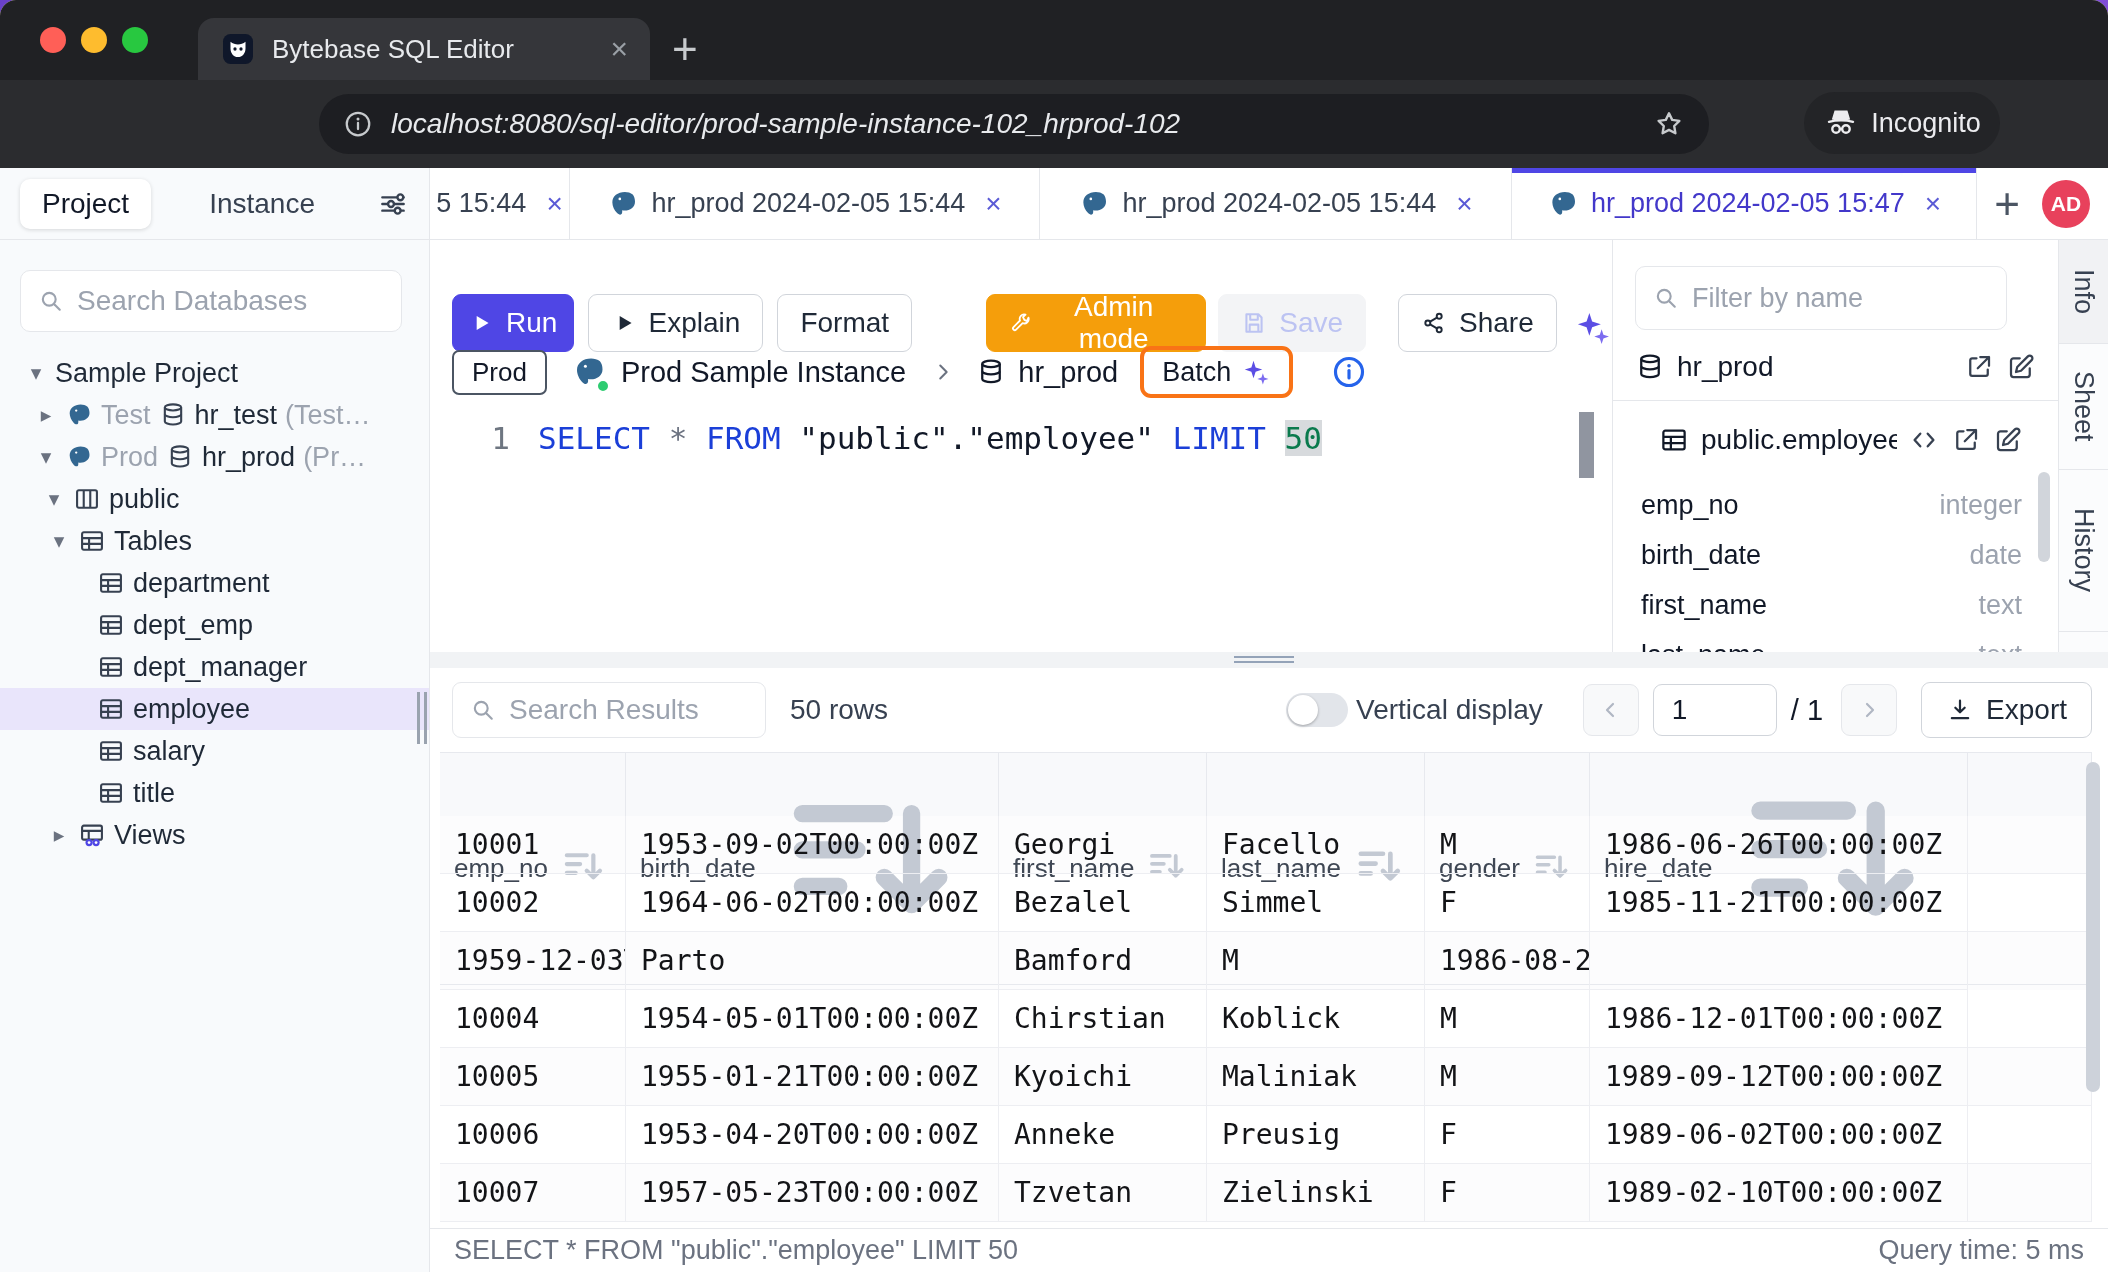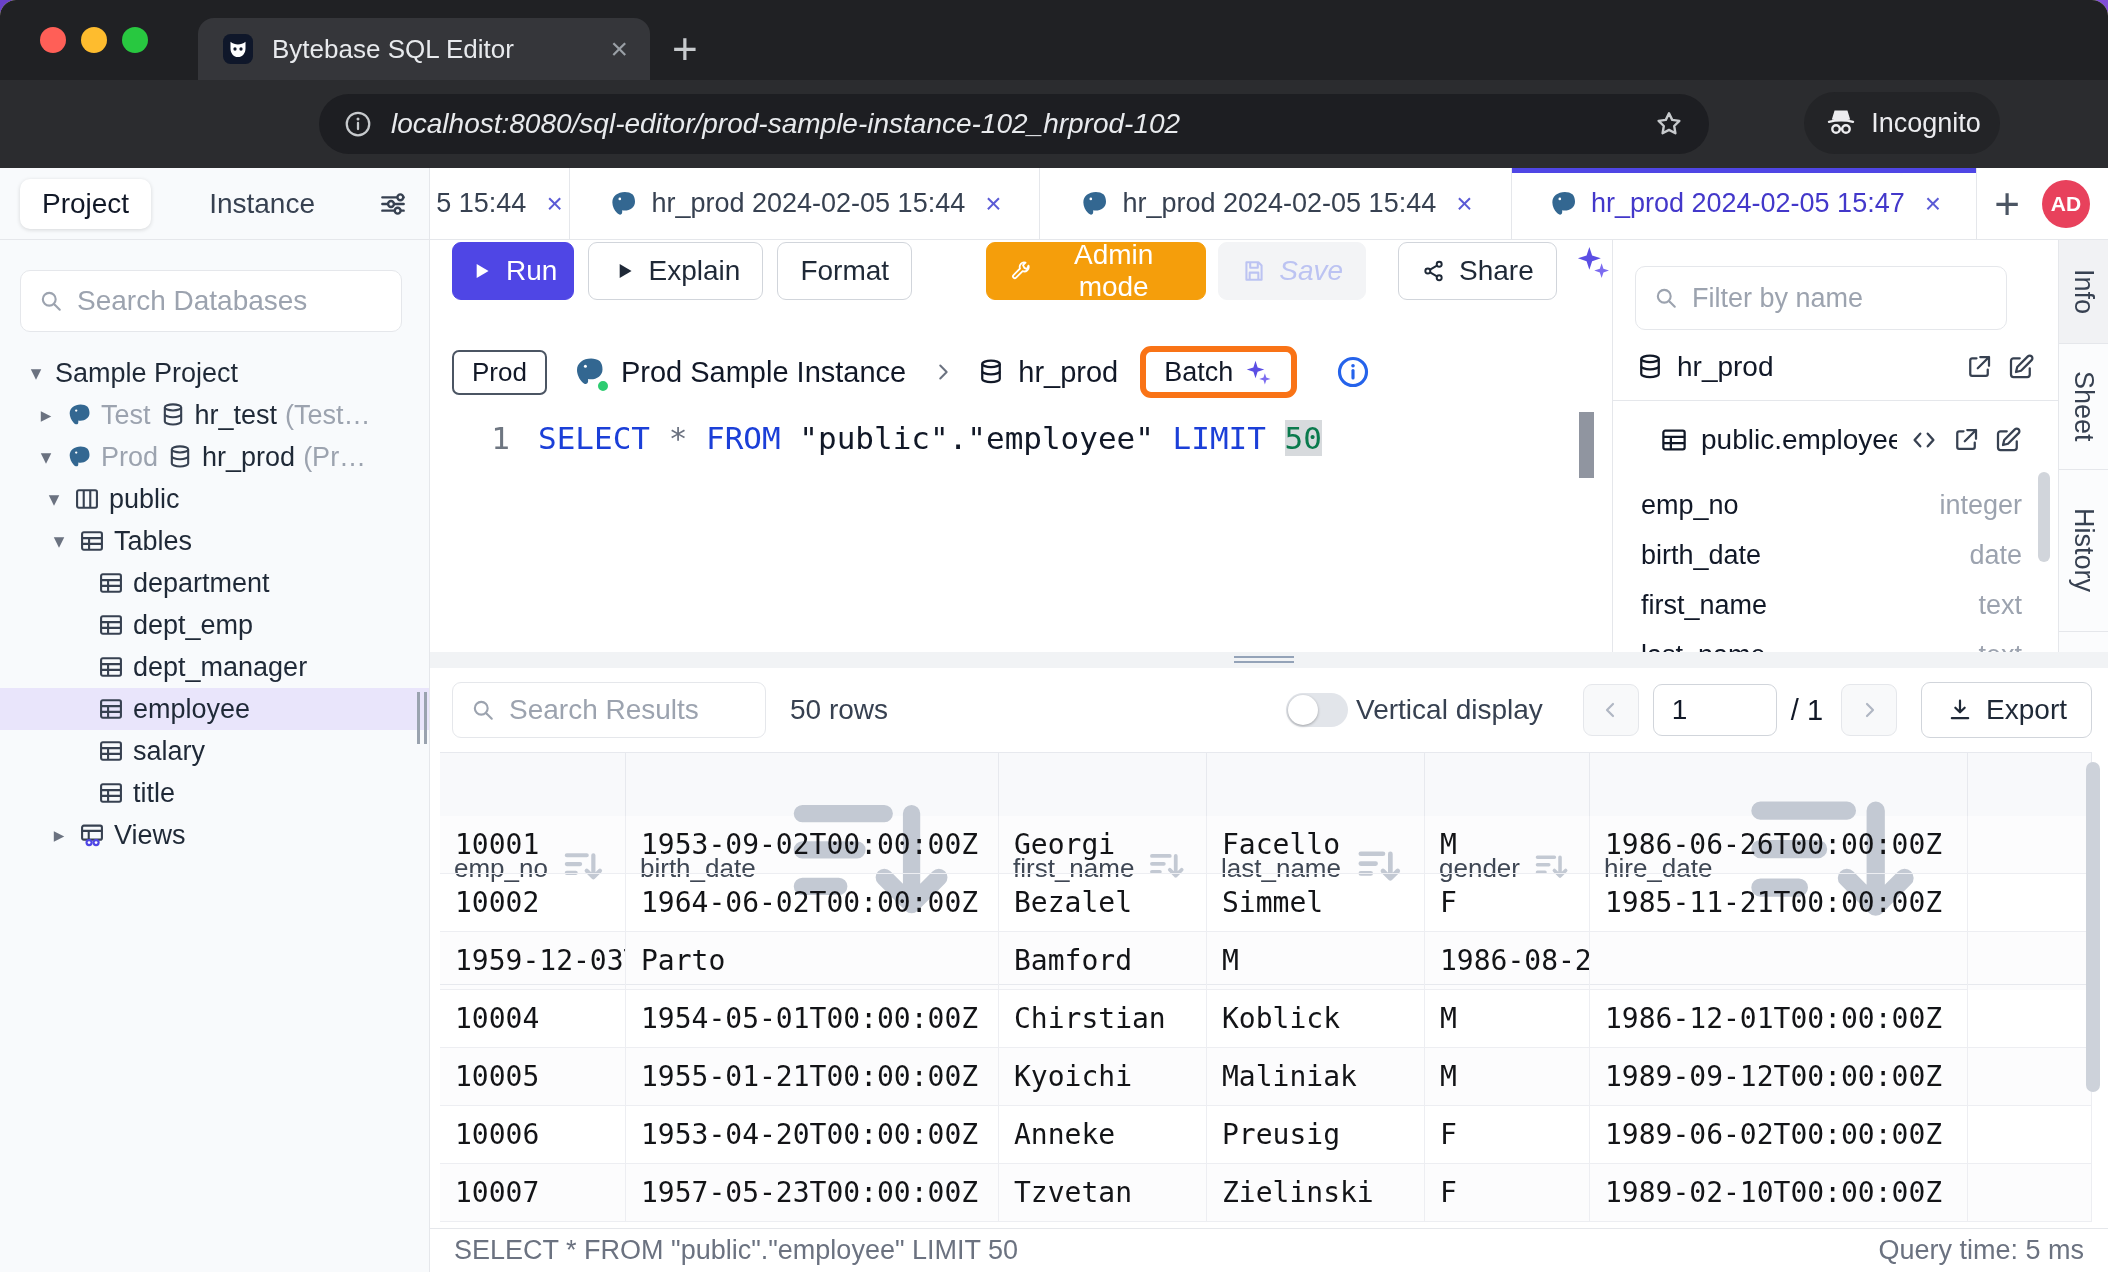--- a/index.html
+++ b/index.html
@@ -54,42 +54,42 @@
   .etabs{position:absolute;left:430px;top:0;right:0;height:72px;border-bottom:1px solid var(--border);display:flex;align-items:stretch;background:#fff;padding-right:18px;}
   .etab{display:flex;align-items:center;justify-content:center;gap:12px;border-right:1px solid var(--border);font-size:27px;color:#374151;padding:0 16px;overflow:hidden;white-space:nowrap;position:relative;}
   .etab .pg{width:32px;height:32px;flex:none;}
   .etab .x{color:#5b5bd6;font-size:28px;margin-left:8px;}
   .etab.active{color:#4338ca;}
   .etab.active::before{content:"";position:absolute;left:0;top:0;right:0;height:5px;background:var(--accent);}
   .etab-plus{margin-left:auto;align-self:center;color:#4b5563;font-size:44px;font-weight:300;padding:0 6px;}
   .avatar{align-self:center;margin-left:16px;width:48px;height:48px;border-radius:50%;background:var(--avatar);color:#fff;font-size:21px;font-weight:700;display:flex;align-items:center;justify-content:center;}
 
   
-  .mtoolbar{position:absolute;left:430px;top:74px;width:1182px;height:100px;display:flex;align-items:flex-start;padding-left:22px;}
+  .mtoolbar{position:absolute;left:430px;top:84px;width:1182px;height:100px;display:flex;align-items:flex-end;padding-left:22px;}
   .btn{height:58px;border-radius:9px;display:flex;align-items:center;justify-content:center;gap:12px;font-size:28px;border:1px solid #d1d5db;background:#fff;color:#1f2937;padding:0 22px;}
   .btn svg{width:26px;height:26px;}
   .btn.run{background:var(--accent);border-color:var(--accent);color:#fff;width:136px;padding:0;}
   .btn.explain{margin-left:14px;}
   .btn.format{margin-left:14px;}
   .btn.admin{margin-left:74px;background:var(--admin);border-color:var(--admin);color:#fff;}
-  .btn.save{margin-left:12px;background:#f3f4f6;border-color:#f3f4f6;color:#bcc3f2;font-style:italic;}
+  .btn.save{margin-left:12px;background:#f3f4f6;border-color:#f3f4f6;color:#bcc3f2;}
   .btn.share{margin-left:32px;}
   .ai-spark{margin-left:16px;width:44px;height:44px;}
 
   
   .crumb{position:absolute;left:430px;top:172px;width:1182px;height:64px;display:flex;align-items:center;padding-left:22px;font-size:29px;color:#111827;}
   .env-badge{border:2px solid #4b5563;border-radius:7px;font-size:26px;padding:5px 18px;color:#111827;}
   .crumb .pgwrap{position:relative;margin-left:24px;width:36px;height:36px;}
   .crumb .pgwrap svg{width:36px;height:36px;}
   .crumb .dot{position:absolute;right:-3px;bottom:-3px;width:14px;height:14px;border-radius:50%;background:var(--status-green);border:2px solid #fff;}
   .crumb .inst{margin-left:14px;}
   .crumb .chev{margin-left:26px;color:#6b7280;width:22px;height:22px;}
   .crumb .dbi{margin-left:22px;width:30px;height:30px;color:#111827;}
   .crumb .dbn{margin-left:12px;}
-  .batch{margin-left:22px;height:52px;border:6px solid #f97316;border-radius:11px;display:flex;align-items:center;gap:10px;padding:0 18px;font-size:27px;}
+  .batch{margin-left:22px;height:52px;border:4px solid #f97316;border-radius:11px;display:flex;align-items:center;gap:10px;padding:0 18px;font-size:27px;}
   .batch svg{width:30px;height:30px;}
   .crumb .info{margin-left:38px;width:36px;height:36px;color:var(--info-blue);}
 
   
   .editor{position:absolute;left:430px;top:236px;width:1182px;height:248px;background:#fff;font-family:"DejaVu Sans Mono",monospace;font-size:31px;}
   .sqlline{position:absolute;left:0;top:16px;display:flex;}
   .lnum{width:80px;text-align:right;color:#6e7681;}
   .code{margin-left:28px;white-space:pre;color:#111827;}
   .tk-keyword{color:var(--keyword);}
   .tk-operator{color:#6b7280;}

